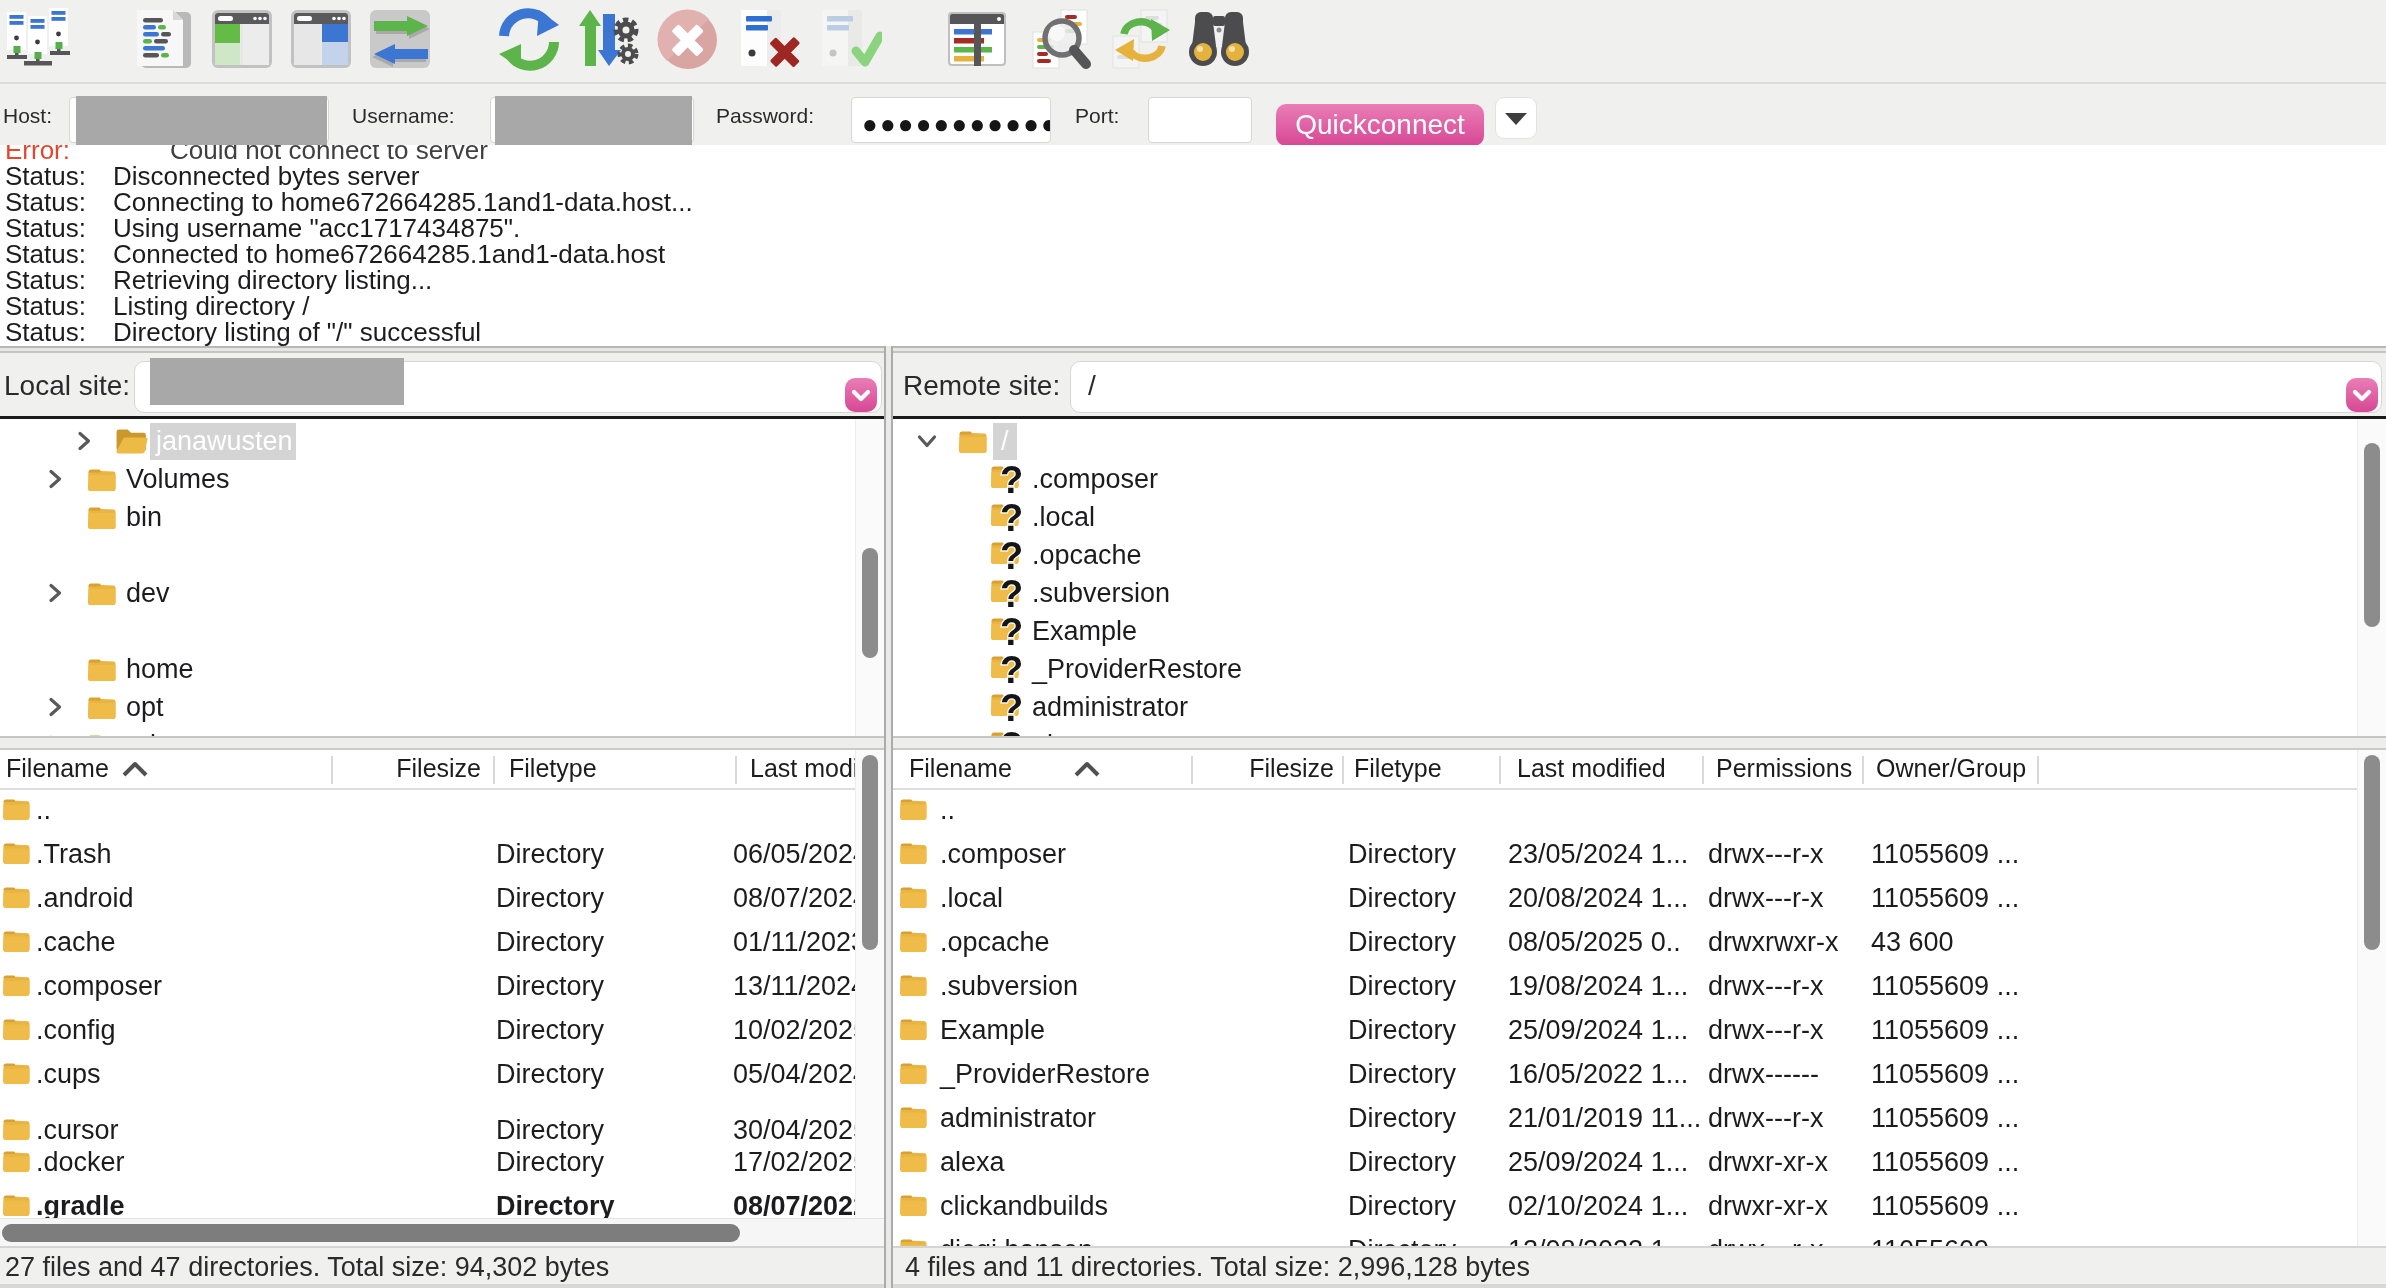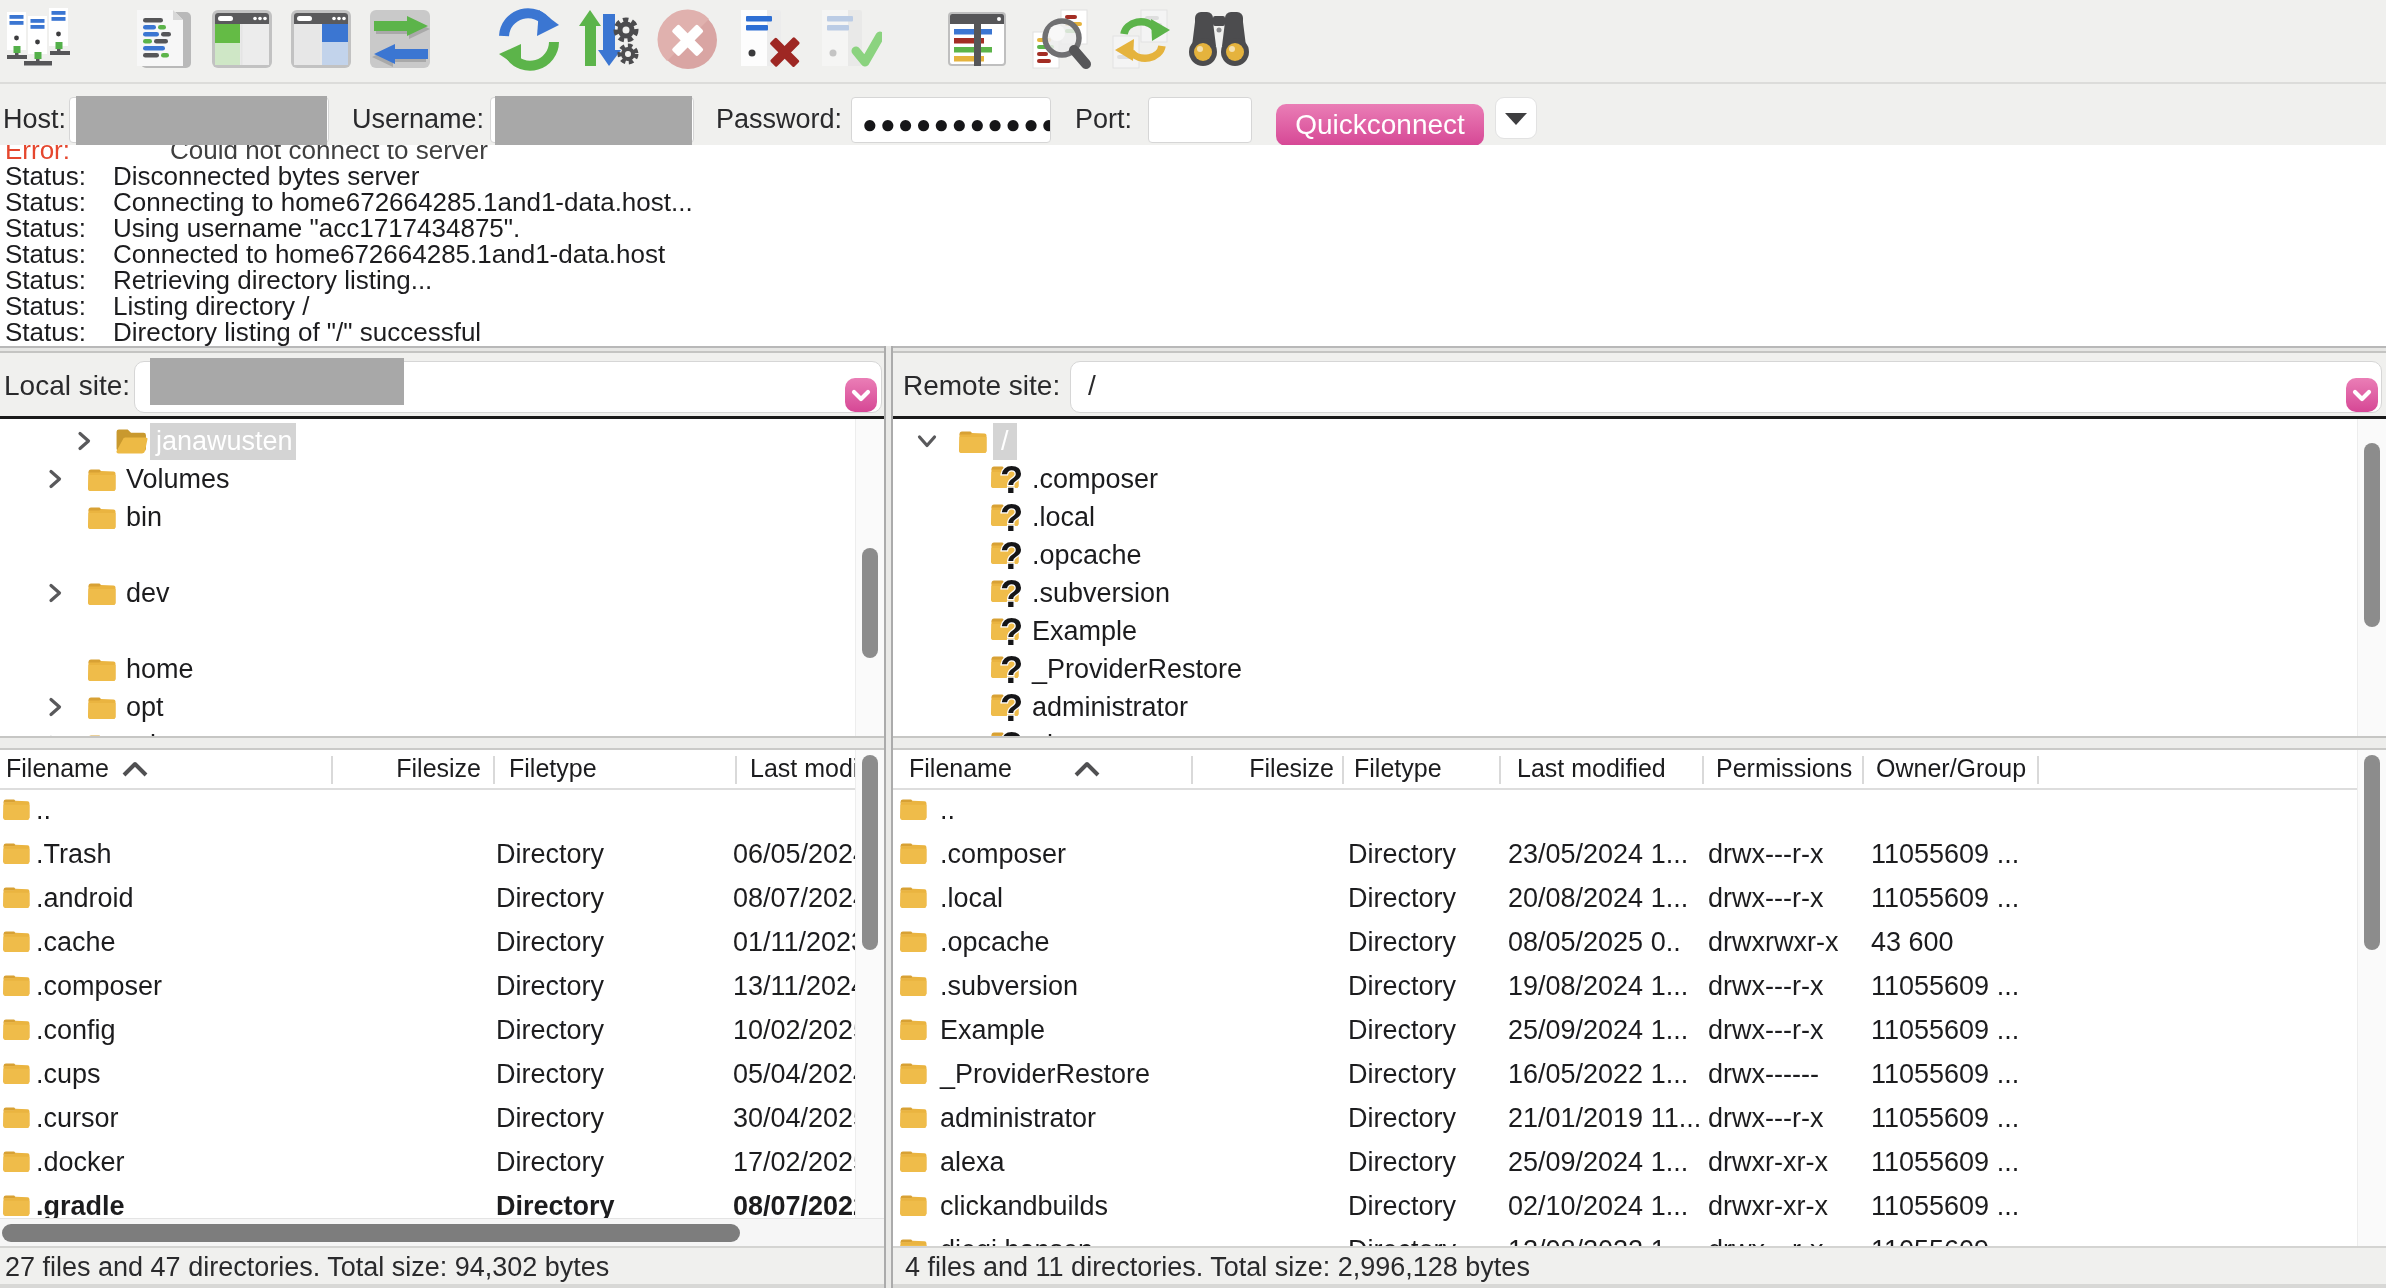--- a/index.html
+++ b/index.html
@@ -1,19 +1,19 @@
 <!DOCTYPE html>
 <html><head><meta charset="utf-8">
 <style>
 *{margin:0;padding:0;box-sizing:border-box;font-family:"Liberation Sans",sans-serif;}
 html,body{width:2386px;height:1288px;overflow:hidden;}
 body{background:#f0f0ee;position:relative;color:#1c1c1e;}
 .a{position:absolute;}
 .txt{position:absolute;font-size:26px;line-height:26px;white-space:nowrap;}
-.lbl{position:absolute;font-size:27px;color:#2a2a2c;white-space:nowrap;}
+.lbl{position:absolute;font-size:21px;color:#2a2a2c;white-space:nowrap;}
 .field{position:absolute;background:#fff;border:1px solid #d6d6d6;border-radius:4px;}
 .redact{position:absolute;background:#a8a8a8;}
 .pinkbtn{position:absolute;background:linear-gradient(#ea7eb6,#d64795);border-radius:10px;margin-top:7px;}
 .thumb{position:absolute;background:#8c8c8c;border-radius:9px;width:16px;}
 .hdiv{position:absolute;width:2px;background:#d9d9d9;top:6px;height:28px;}
 .row{position:absolute;height:44px;font-size:27px;line-height:44px;white-space:nowrap;width:100%;}
 .trow{position:absolute;height:38px;font-size:27px;line-height:38px;white-space:nowrap;width:100%;padding-left:44px;}
 .cell{position:absolute;top:0;height:44px;line-height:44px;}
 </style></head>
 <body>
@@ -504,21 +504,21 @@
 <div class="row" style="left:0;top:264px;">
 <svg class="a" style="left:2px;top:9px;" width="29" height="23" viewBox="0 0 30 24">
 <path d="M1.5 5 q0-2.5 2.5-2.5 h8.5 l3.5 3.5 h-14.5 z" fill="#d8a134"></path>
 <path d="M1.5 5.6 l11-0.1 1.5-1.5 12.5 0.5 q2 0 2 2 v15 q0 2.5-2.5 2.5 h-22.5 q-2.5 0-2.5-2.5 z" fill="#eab440"></path>
 <path d="M1.5 8 h27 v13.5 q0 2.5-2.5 2.5 h-22 q-2.5 0-2.5-2.5 z" fill="#efbc4a"></path>
 </svg>
 <span class="cell" style="left:36px;">.cups</span>
 <span class="cell" style="left:496px;">Directory</span>
 <span class="cell" style="left:733px;">05/04/2024</span>
 </div>
-<div class="row" style="left:0;top:308px;">
+<div class="row" style="left:0;top:320px;">
 <svg class="a" style="left:2px;top:9px;" width="29" height="23" viewBox="0 0 30 24">
 <path d="M1.5 5 q0-2.5 2.5-2.5 h8.5 l3.5 3.5 h-14.5 z" fill="#d8a134"></path>
 <path d="M1.5 5.6 l11-0.1 1.5-1.5 12.5 0.5 q2 0 2 2 v15 q0 2.5-2.5 2.5 h-22.5 q-2.5 0-2.5-2.5 z" fill="#eab440"></path>
 <path d="M1.5 8 h27 v13.5 q0 2.5-2.5 2.5 h-22 q-2.5 0-2.5-2.5 z" fill="#efbc4a"></path>
 </svg>
 <span class="cell" style="left:36px;">.cursor</span>
 <span class="cell" style="left:496px;">Directory</span>
 <span class="cell" style="left:733px;">30/04/2025</span>
 </div>
 <div class="row" style="left:0;top:352px;">

